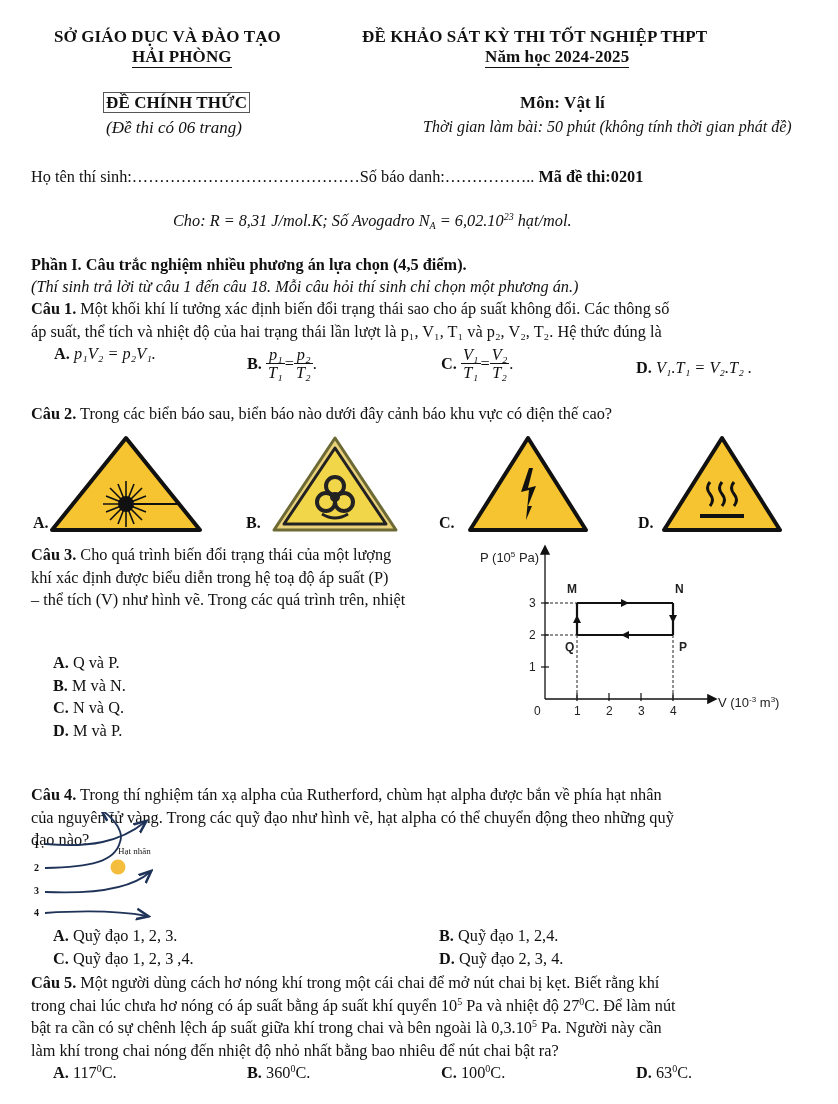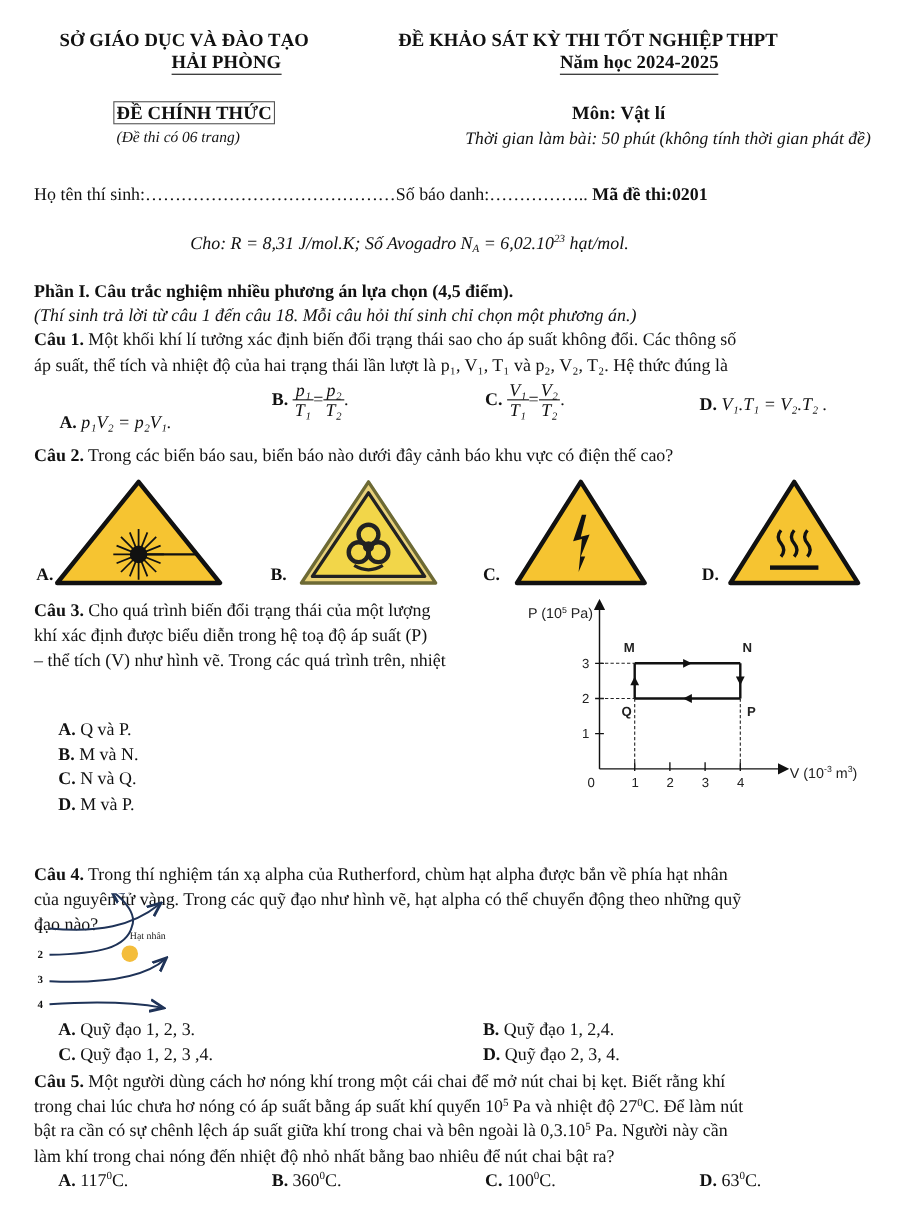--- a/index.html
+++ b/index.html
@@ -2,21 +2,21 @@
 <html><head>
 <meta charset="utf-8">
 <style>
   html, body { margin: 0; padding: 0; background: #ffffff; }
   body { width: 838px; height: 1104px; position: relative; overflow: hidden;
          font-family: "Liberation Serif", "DejaVu Serif", serif; color: #111; font-size: 16px; }
   .abs { position: absolute; white-space: nowrap; }
   .b { font-weight: bold; text-align: right; }
   .i { font-style: italic; }
   .hdr { font-weight: bold; font-size: 17px; letter-spacing: 0.1px; }
-  .ul { border-bottom: 1.5px solid #111; padding-bottom: 1px; margin-left: 24px; }
+  .ul { border-bottom: 1.5px solid #111; padding-bottom: 1px; }
   .boxed { border: 1px solid #555; padding: 0 2px; }
   .line { font-size: 16.3px; }
   sup { font-size: 10px; vertical-align: 6px; line-height: 0; }
   sub { font-size: 10px; vertical-align: -3px; line-height: 0; }
   .frac { display: inline-block; vertical-align: middle; text-align: center; font-style: italic; line-height: 1.05; }
   .frac .n { display: block; border-bottom: 1px solid #111; padding: 0 2px; text-align: right; }
   .frac .d { display: block; padding: 0 2px; }
   .m { font-style: italic; }
   .sign { position: absolute; }
   .sign-label { position: absolute; font-weight: bold; font-size: 16px; }
@@ -24,21 +24,21 @@
 </style>
 </head>
 <body>
 
 <div class="abs hdr" style="left:54px; top:27px;">SỞ GIÁO DỤC VÀ ĐÀO TẠO</div>
 <div class="abs hdr" style="left:132px; top:47px;"><span class="ul">HẢI PHÒNG</span></div>
 <div class="abs hdr" style="left:362px; top:27px;">ĐỀ KHẢO SÁT KỲ THI TỐT NGHIỆP THPT</div>
 <div class="abs hdr" style="left:485px; top:47px;"><span class="ul">Năm học 2024-2025</span></div>
 
 <div class="abs hdr" style="left:103px; top:93px;"><span class="boxed">ĐỀ CHÍNH THỨC</span></div>
-<div class="abs i" style="left:106px; top:118px; font-size:14px;">(Đề thi có 06 trang)</div>
+<div class="abs i" style="left:106px; top:118px; font-size:17px;">(Đề thi có 06 trang)</div>
 <div class="abs hdr" style="left:520px; top:93px;">Môn: Vật lí</div>
 <div class="abs i" style="left:423px; top:118px; font-size:16px;">Thời gian làm bài: 50 phút (không tính thời gian phát đề)</div>
 
 <div class="abs line" style="left:31px; top:167px;">
   <span>Họ tên thí sinh:……………………………………</span><span>Số báo danh:……………..</span>
   <span class="b">Mã đề thi:</span><span class="b">0201</span>
 </div>
 
 <div class="abs i line" style="left:173px; top:211px;">
   <span>Cho: R = 8,31 J/mol.K; Số Avogadro N</span><sub>A</sub><span> = 6,02.10</span><sup>23</sup><span> hạt/mol.</span>
@@ -47,21 +47,21 @@
 <div class="abs b line" style="left:31px; top:255px;">Phần I. Câu trắc nghiệm nhiều phương án lựa chọn (4,5 điểm).</div>
 <div class="abs i line" style="left:31px; top:277px;">(Thí sinh trả lời từ câu 1 đến câu 18. Mỗi câu hỏi thí sinh chỉ chọn một phương án.)</div>
 
 <div class="abs line" style="left:31px; top:299px;">
   <span class="b">Câu 1.</span><span> Một khối khí lí tưởng xác định biến đổi trạng thái sao cho áp suất không đổi. Các thông số</span>
 </div>
 <div class="abs line" style="left:31px; top:322px;">
   <span>áp suất, thể tích và nhiệt độ của hai trạng thái lần lượt là </span><span>p₁, V₁, T₁</span><span> và </span><span>p₂, V₂, T₂</span><span>. Hệ thức đúng là</span>
 </div>
 
-<div class="abs line" style="left:54px; top:374px;">
+<div class="abs line" style="left:54px; top:344px;">
   <span class="b">A.</span>
   <span class="m">p₁V₂ = p₂V₁.</span>
 </div>
 <div class="abs line" style="left:247px; top:346px;">
   <span class="b" style="vertical-align:middle;">B.</span>
   <span class="frac"><span class="n">p₁</span><span class="d">T₁</span></span><span style="vertical-align:middle;">=</span><span class="frac"><span class="n">p₂</span><span class="d">T₂</span></span><span style="vertical-align:middle;">.</span>
 </div>
 <div class="abs line" style="left:441px; top:346px;">
   <span class="b" style="vertical-align:middle;">C.</span>
   <span class="frac"><span class="n">V₁</span><span class="d">T₁</span></span><span style="vertical-align:middle;">=</span><span class="frac"><span class="n">V₂</span><span class="d">T₂</span></span><span style="vertical-align:middle;">.</span>

